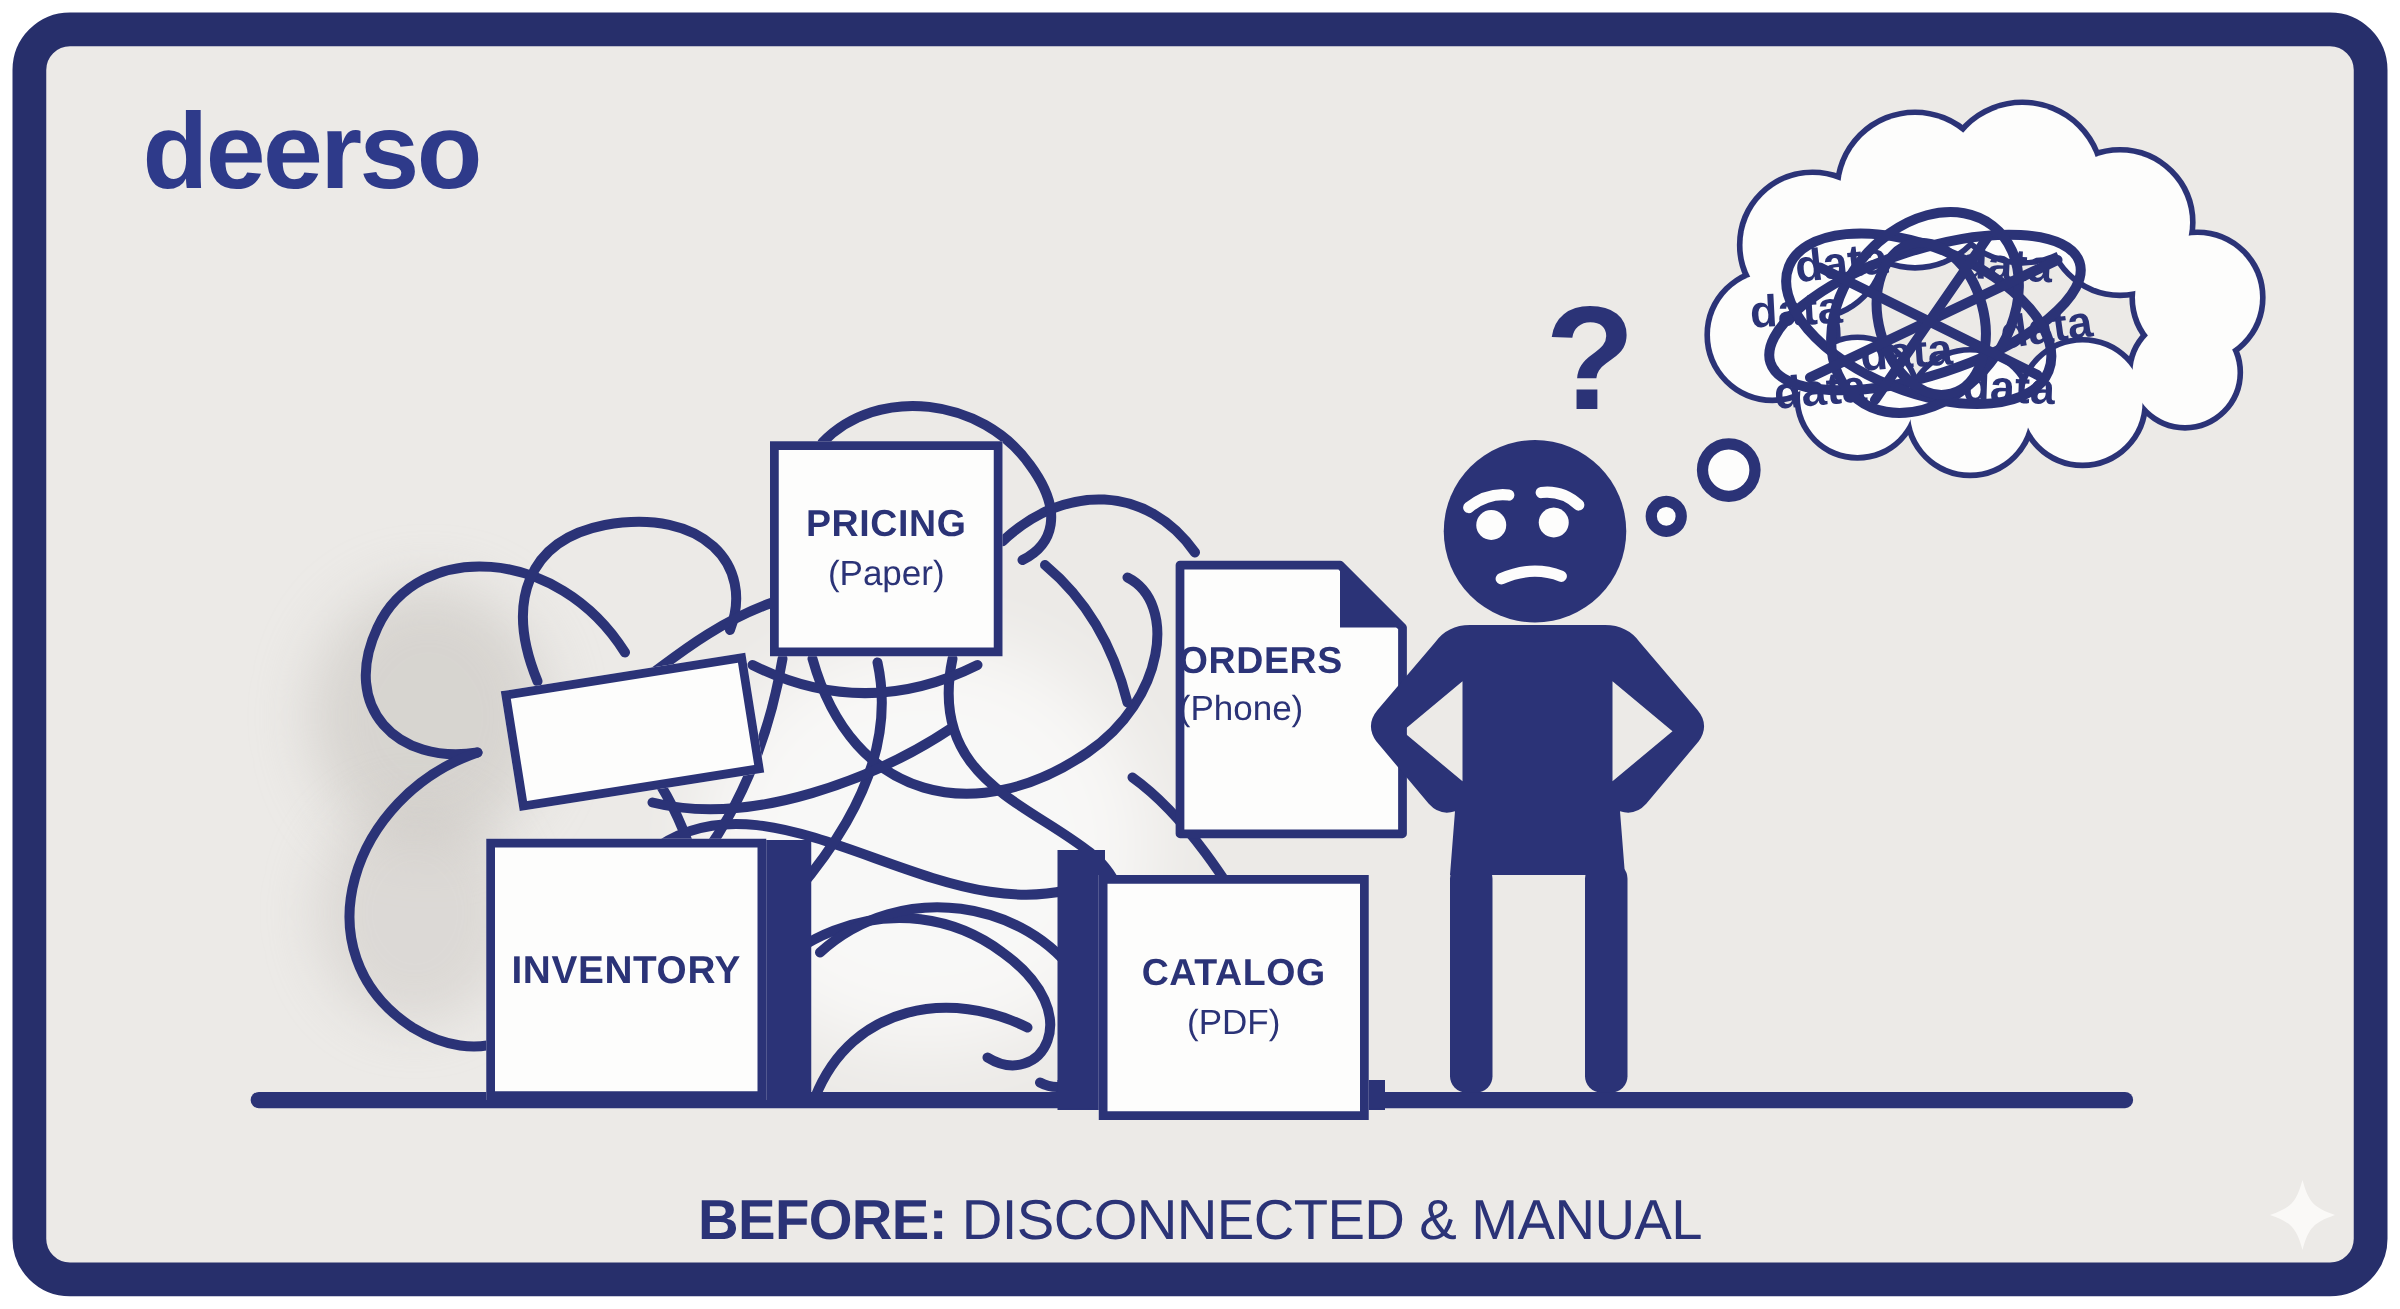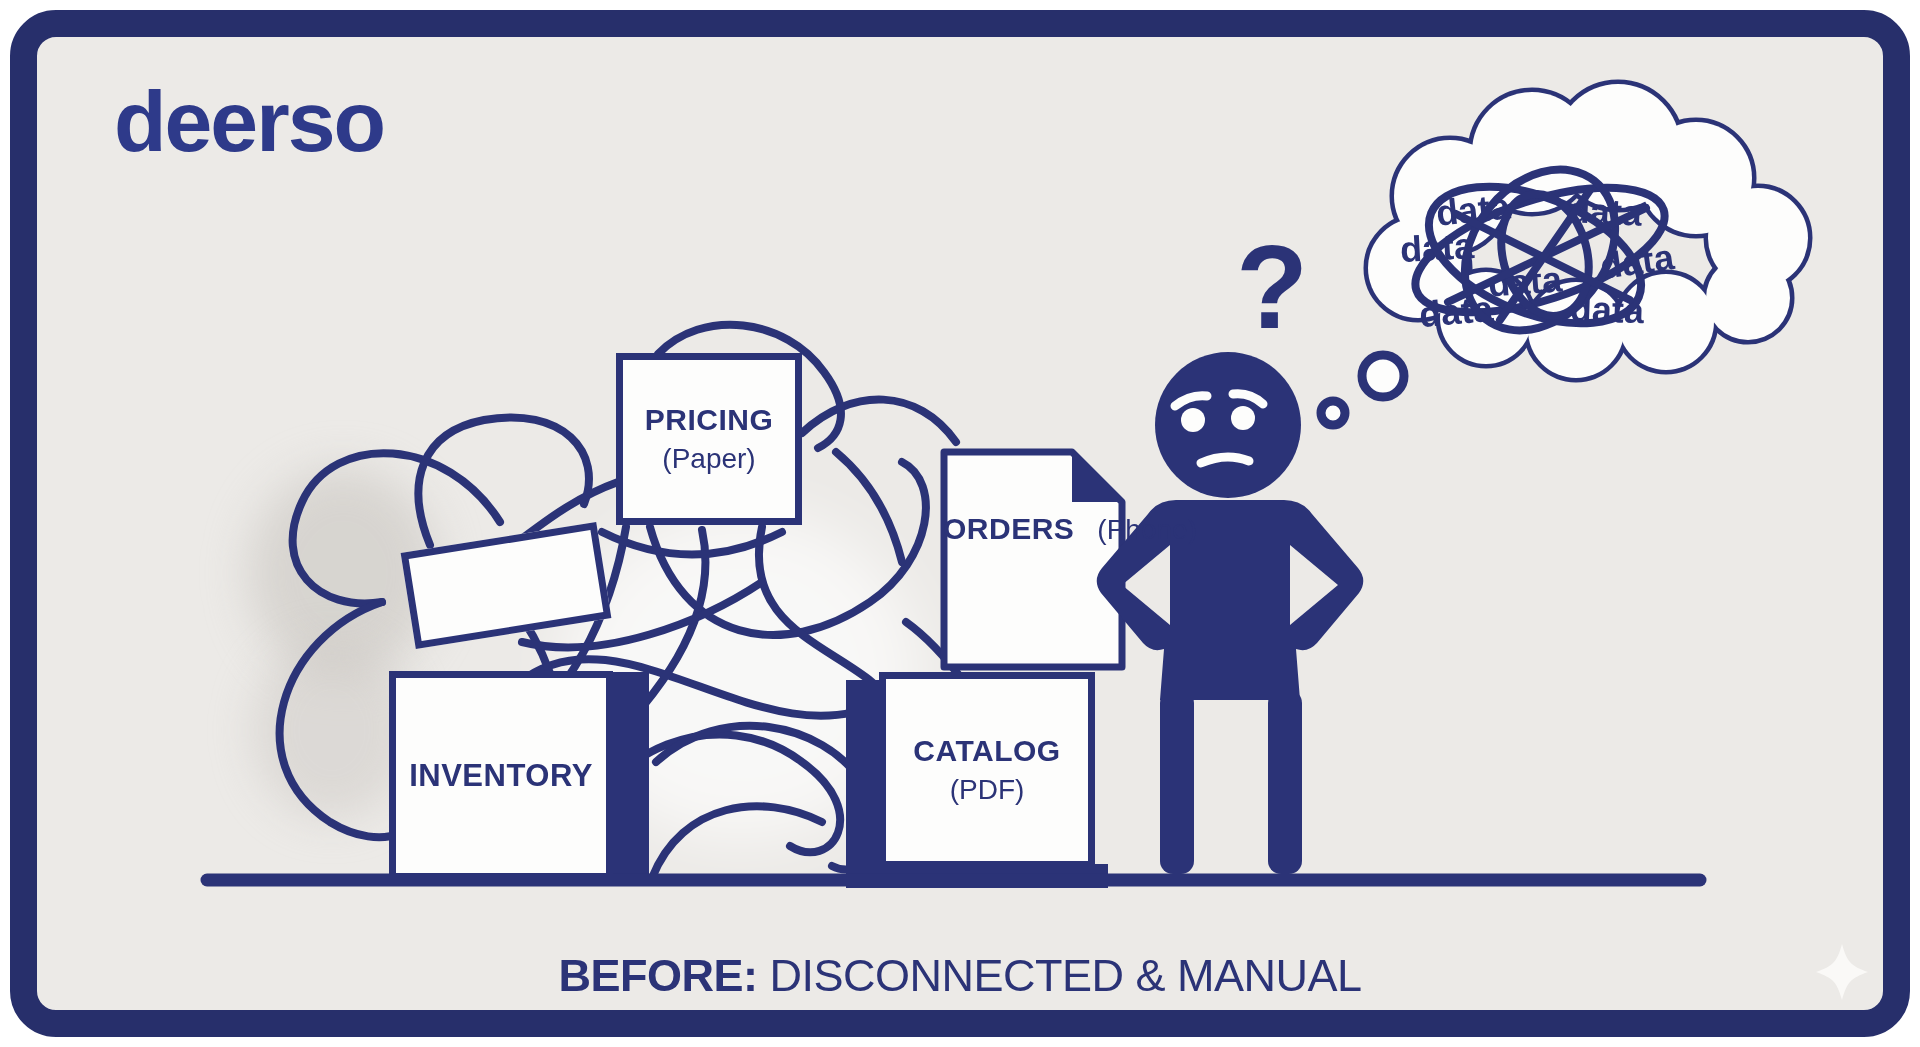--- a/index.html
+++ b/index.html
@@ -27,22 +27,22 @@
   .cloud-word{fill:var(--ink);font-family:"Liberation Sans",sans-serif;font-weight:bold;font-size:36px;text-anchor:middle;}
   .sparkle{fill:#FAF9F7;}
   .logo{position:absolute;left:114px;top:72px;font-size:86px;font-weight:700;letter-spacing:-2px;color:var(--logo);}
   .box{position:absolute;background:var(--paper);border:7px solid var(--ink);display:flex;flex-direction:column;align-items:center;justify-content:center;gap:6px;color:var(--ink);text-align:center;}
   .box-title{font-weight:700;font-size:30px;letter-spacing:.5px;}
   .box-sub{font-weight:400;font-size:28px;}
   .pricing-box{left:616px;top:353px;width:186px;height:172px;}
   .tilted-box{left:407px;top:537px;width:198px;height:97px;transform:rotate(-9deg);}
   .inventory-box{left:389px;top:671px;width:224px;height:209px;}
   .inventory-box .box-title{font-size:31px;}
-  .catalog-box{left:879px;top:672px;width:216px;height:196px;align-items:center;}
-  .orders-label{position:absolute;left:943px;top:512px;width:180px;display:flex;flex-direction:row;align-items:flex-end;gap:23px;color:var(--ink);text-align:center;}
+  .catalog-box{left:879px;top:700px;width:216px;height:196px;align-items:center;}
+  .orders-label{position:absolute;left:943px;top:512px;width:180px;display:flex;flex-direction:column;align-items:flex-start;gap:5px;color:var(--ink);text-align:center;}
   .qmark{position:absolute;left:1236px;top:228px;font-size:118px;line-height:1;font-weight:700;color:var(--ink);}
   .caption{position:absolute;left:50%;top:950px;transform:translateX(-50%);white-space:nowrap;font-size:45px;color:var(--ink);letter-spacing:-.5px;}
   .caption .cap-bold{font-weight:700;}
   .caption .cap-rest{margin-left:12px;font-weight:400;text-align:right;}
 </style>
 </head>
 <body>
 
 <div class="canvas">
   <div class="frame"></div>

